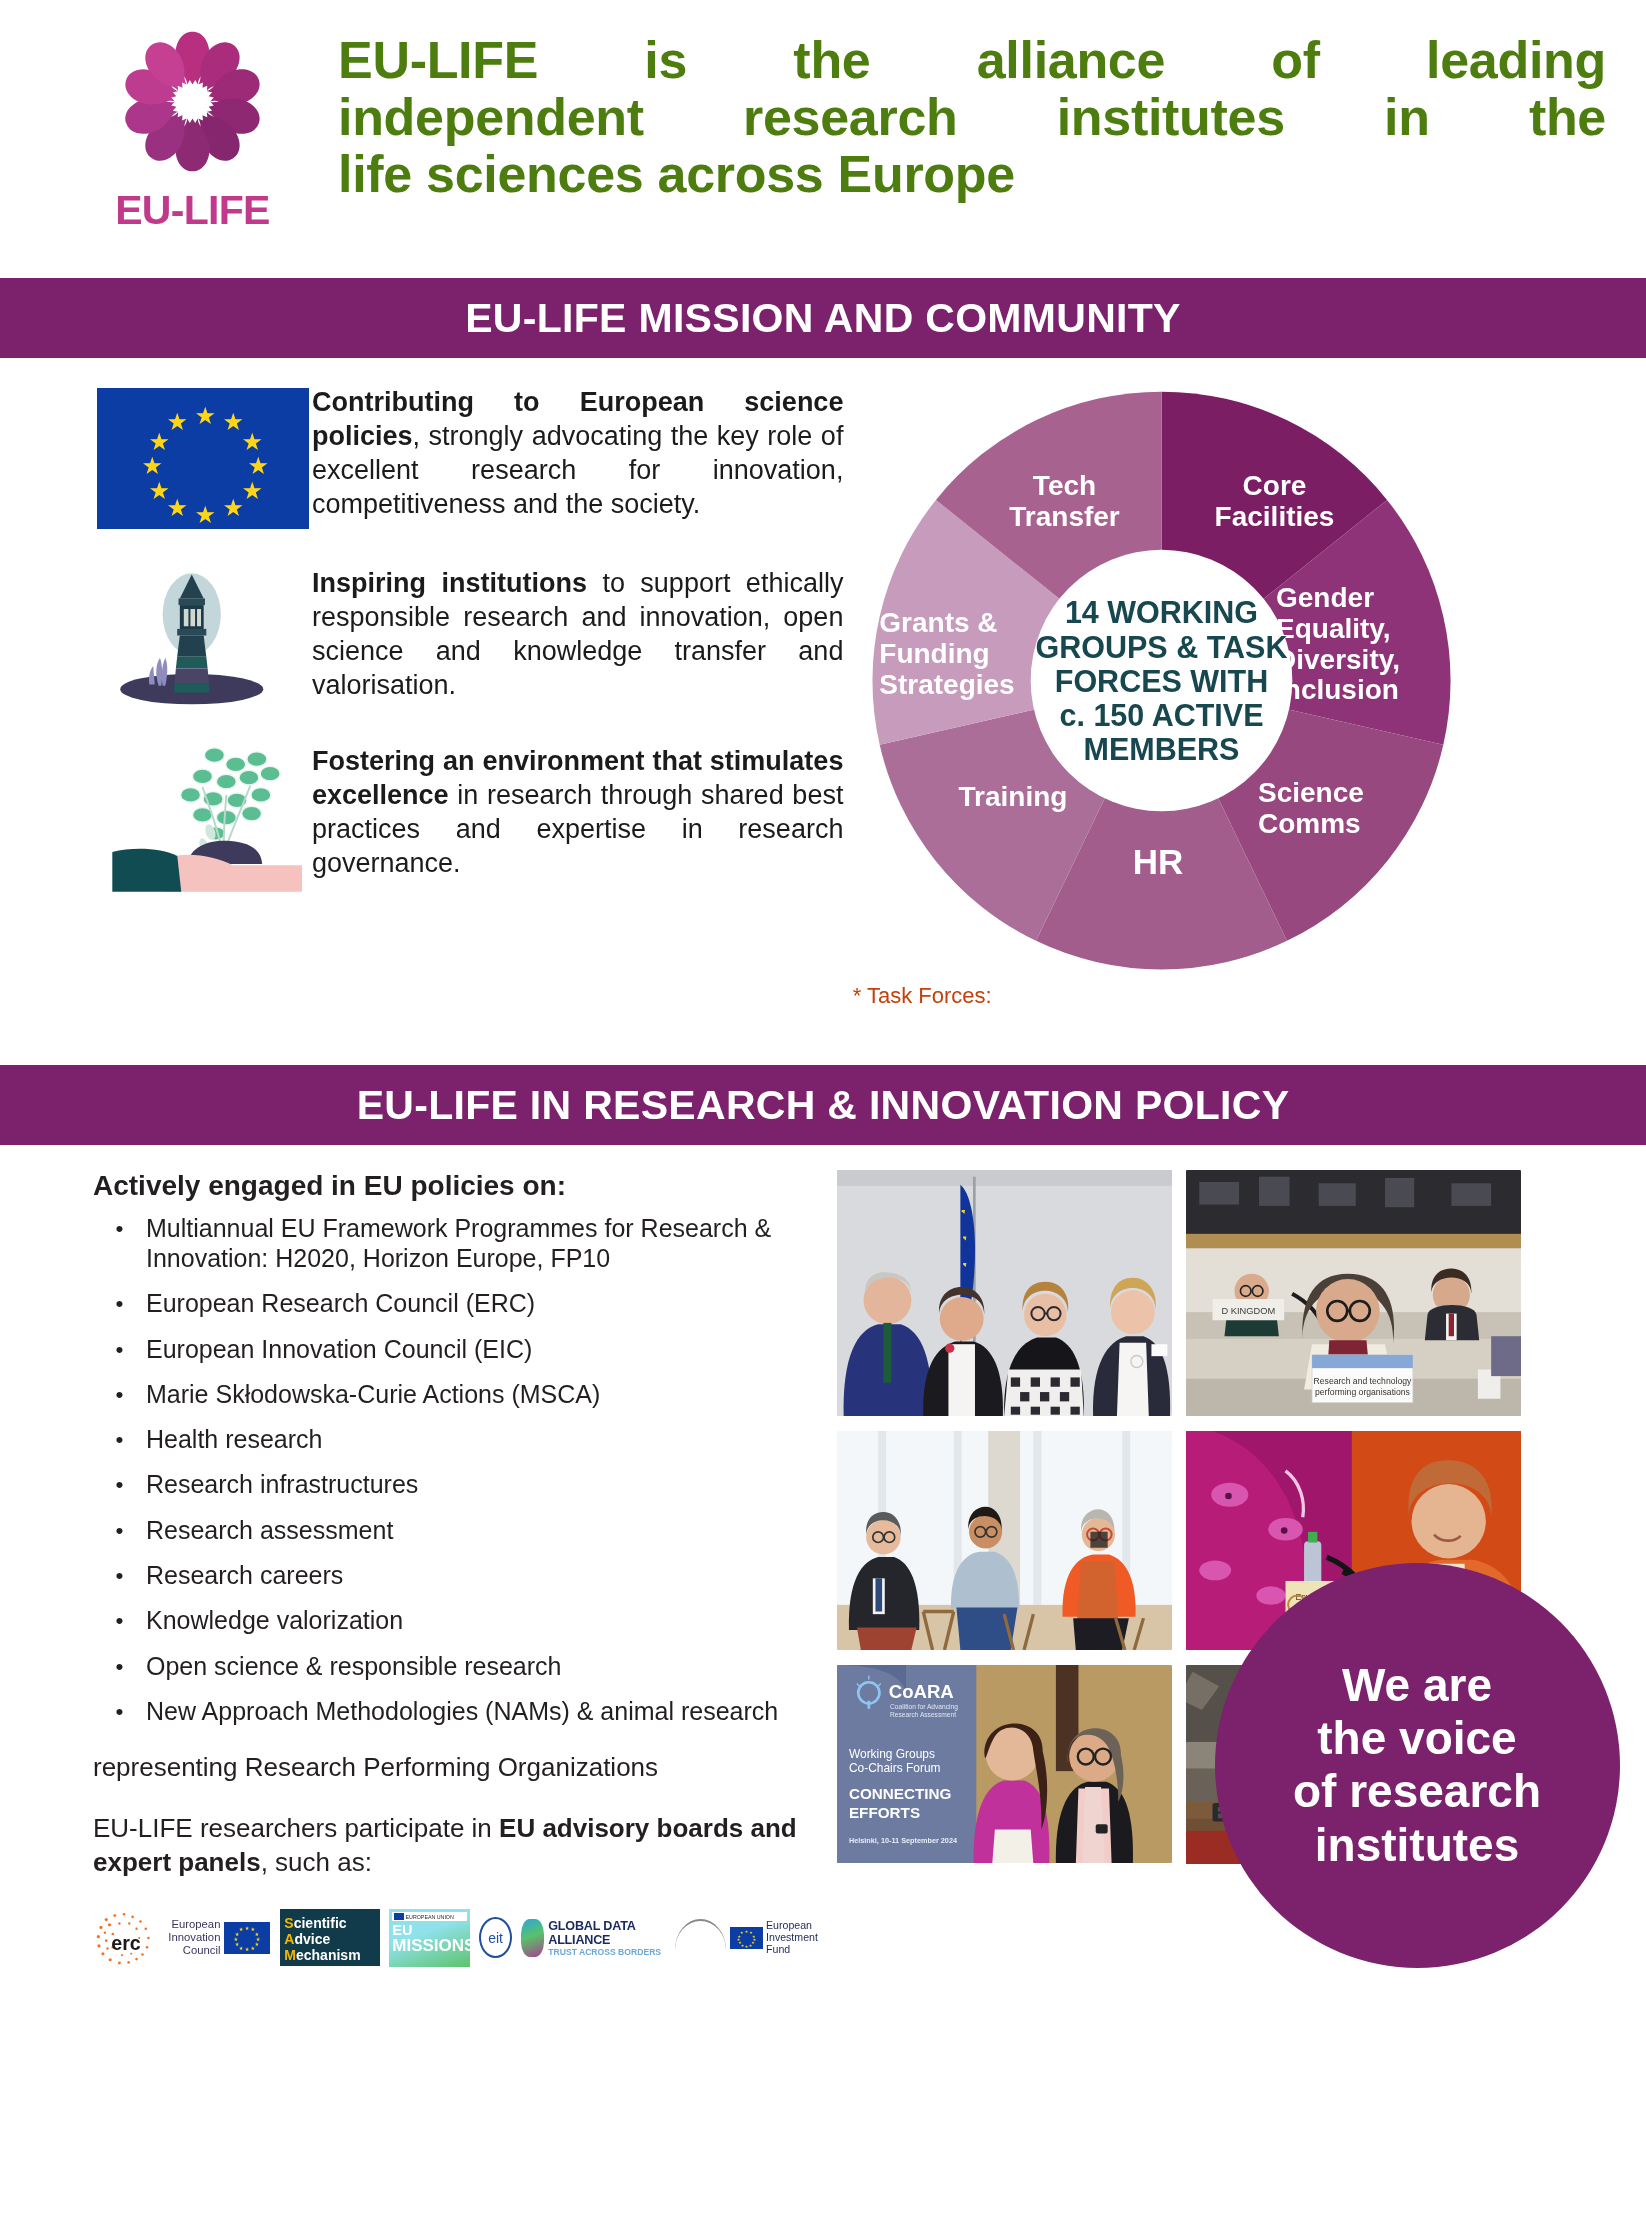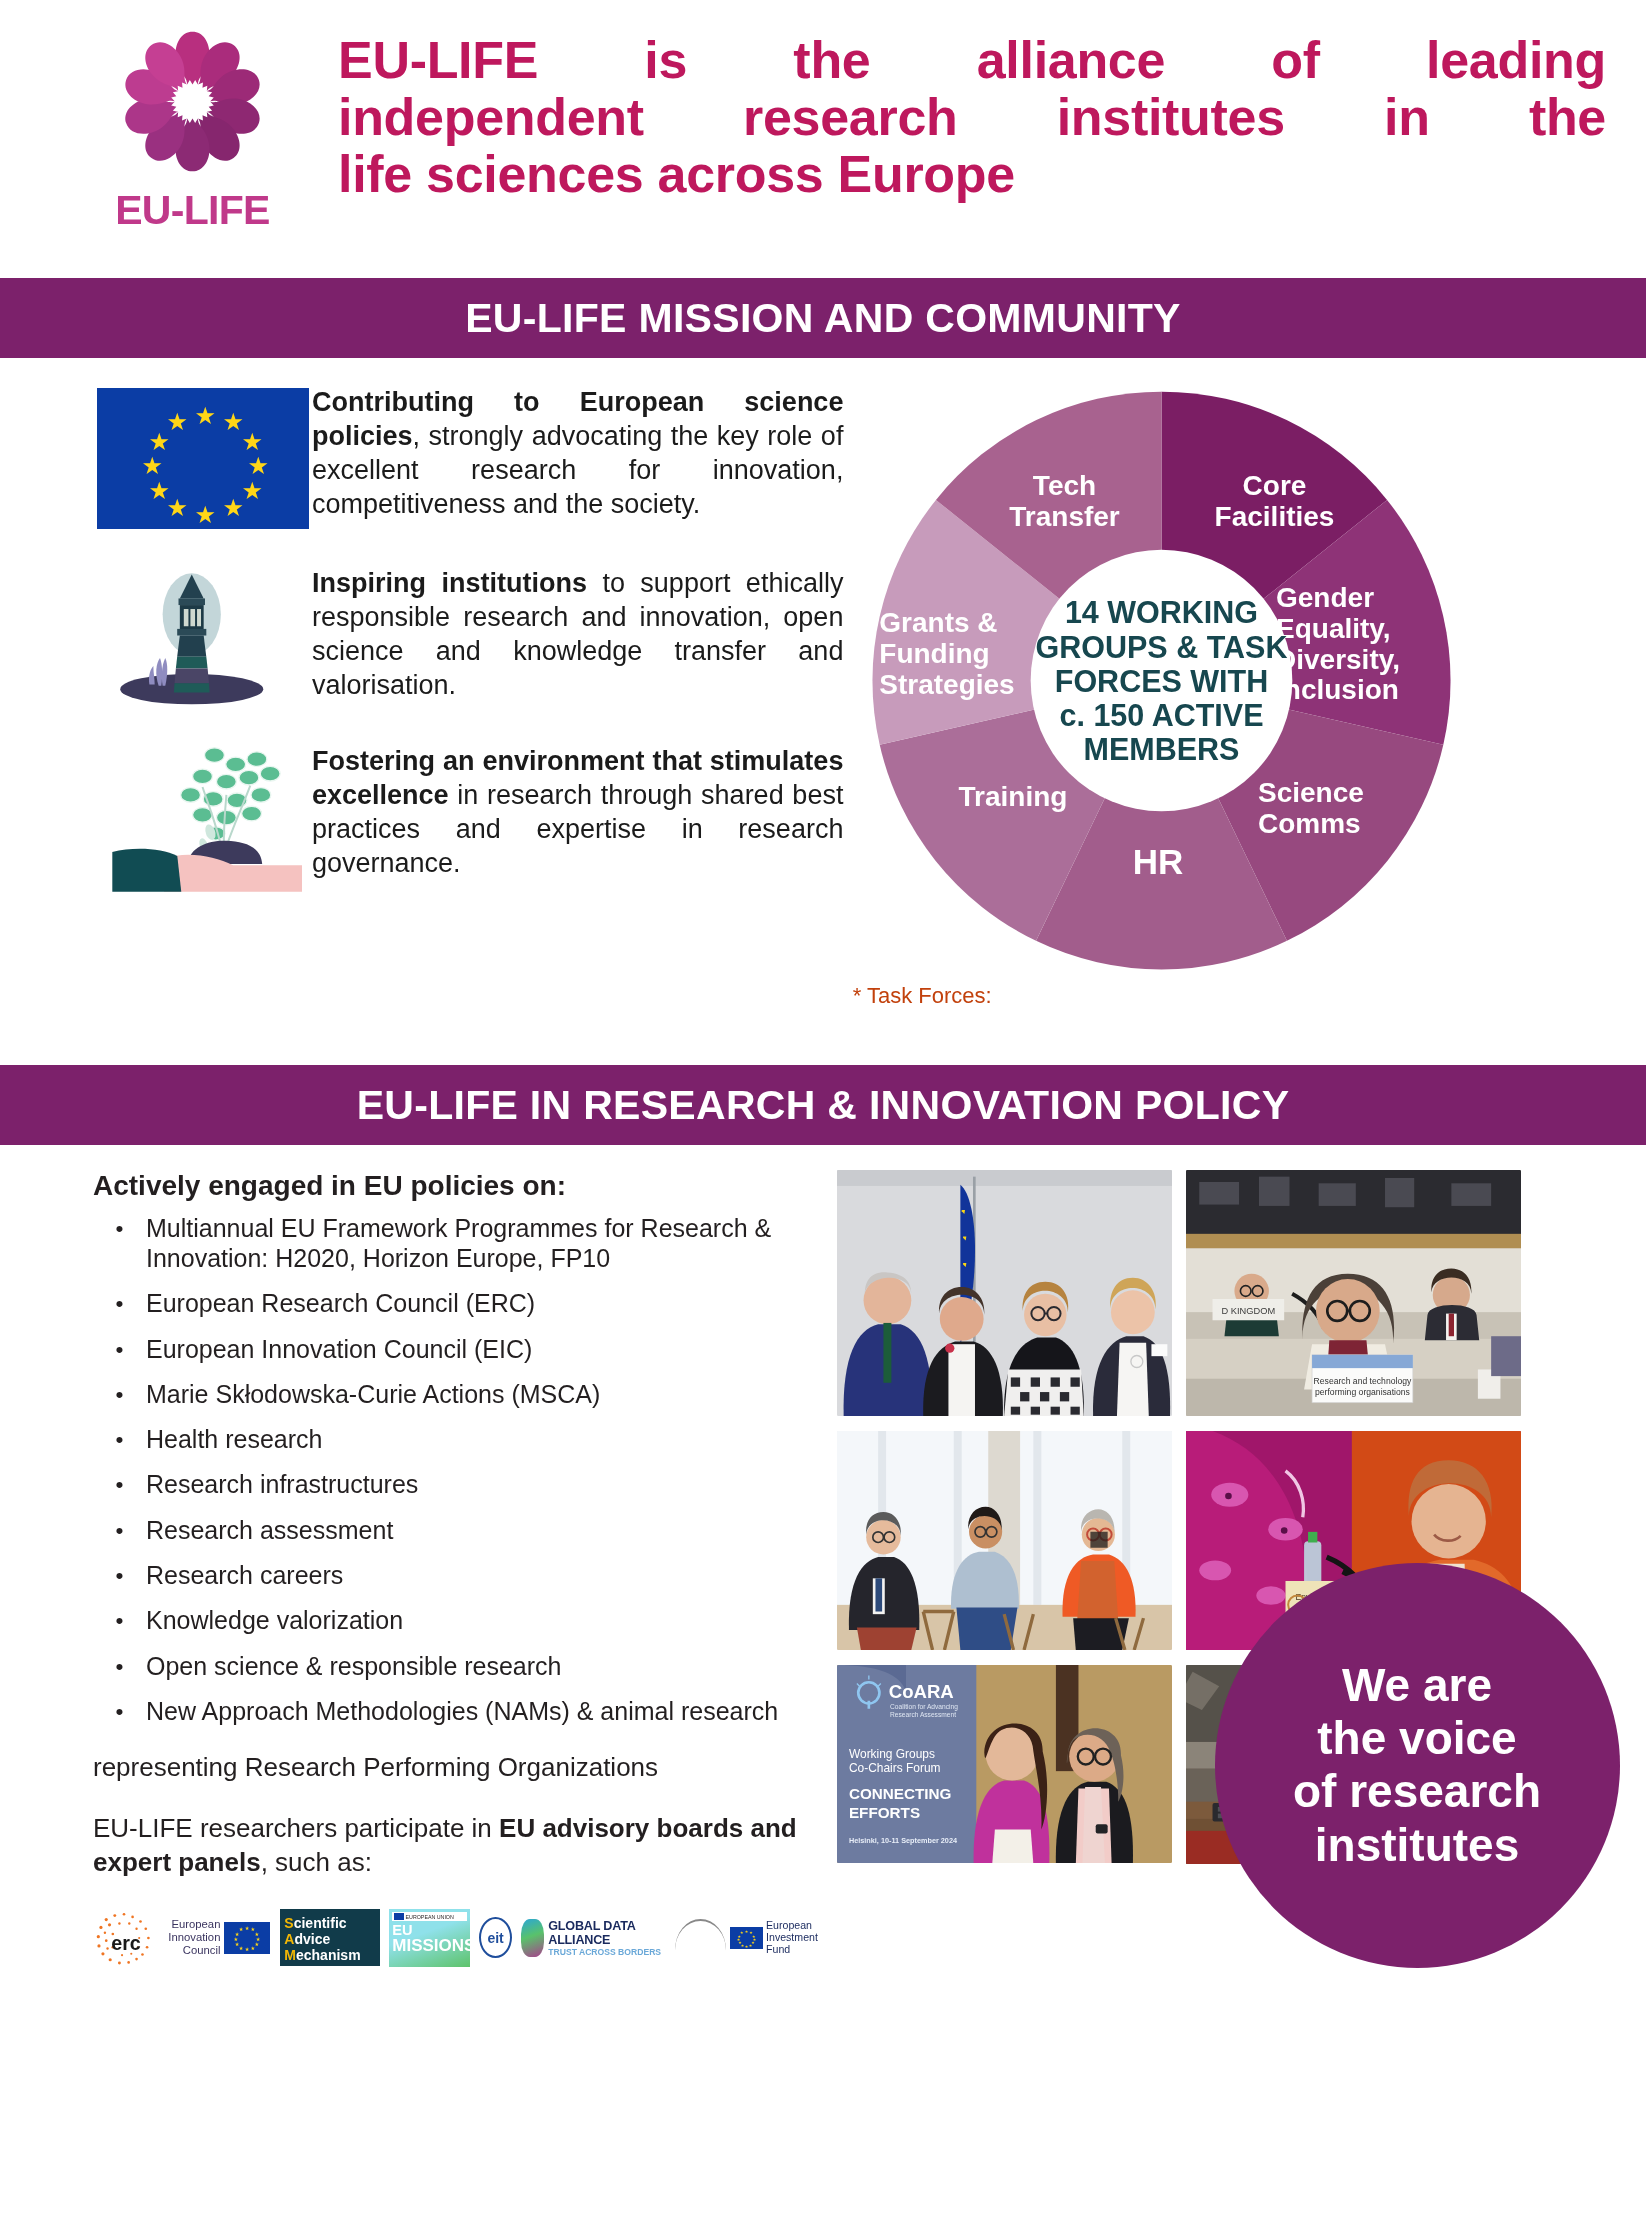--- a/index.html
+++ b/index.html
@@ -12,21 +12,21 @@
     overflow:hidden;
   }
 
   
   .header { display:flex; align-items:flex-start; padding:12px 40px 0 93px; height:285px; }
   .logo-block { width:199px; flex:0 0 199px; display:flex; flex-direction:column; align-items:center; }
   .logo-mark { width:179px; height:179px; position:relative; }
   .logo-word { font-size:41px; font-weight:bold; letter-spacing:-0.7px; color:#c0398a; margin-top:-4px; }
   .headline {
     flex:1; margin-left:46px; margin-top:20px;
-    font-size:52px; line-height:1.1; font-weight:bold; color:#be185d;
+    font-size:52px; line-height:1.1; font-weight:bold; color:#4d7c0f;
     text-align:justify; letter-spacing:-0.3px;
   }
   .headline .l { display:block; }
   .headline .just { text-align:justify; text-align-last:justify; }
 
   
   .banner {
     background:#7c216b; color:#fff; height:80px;
     display:flex; align-items:center; justify-content:center;
     font-size:41px; font-weight:bold; letter-spacing:0.3px;
@@ -107,21 +107,21 @@
   .mini-sam .r1 { font-size:14px; font-weight:bold; }
   .mini-sam .r1 .y { color:#f2b705; }
   .mini-sam .r3 { font-size:6.6px; margin-top:4px; }
   .mini-miss { width:81px; height:58px; background:linear-gradient(160deg,#8fe1ea 0%,#8fe1ea 42%,#5ec36b 100%); padding:3.3px; }
   .mini-miss .eu { background:#fff; font-size:5.3px; display:flex; align-items:center; gap:2px; padding:1.3px 2px; }
   .mini-miss .eu i { display:block; width:9.3px; height:6.6px; background:#0b3da5; }
   .mini-miss .t1 { color:#fff; font-weight:bold; font-size:14.6px; line-height:0.95; margin-top:2.7px; }
   .mini-miss .t2 { color:#fff; font-weight:bold; font-size:17px; line-height:0.95; }
   .mini-eit { width:41px; height:41px; border:2.7px solid #1f4e9c; border-radius:50%;
               display:flex; align-items:center; justify-content:center;
-              font-size:14px; color:#1f4e9c; font-weight:bold; }
+              font-size:14px; color:#1f4e9c; font-weight:normal; }
   .mini-gda { display:flex; align-items:center; gap:4.6px; }
   .mini-gda .globe { width:29px; height:38px; border-radius:40%;
     background:linear-gradient(160deg,#2ba7d6,#59c26b 45%,#a8408c); }
   .mini-gda .t1 { font-size:12.6px; font-weight:bold; color:#1a2a5e; letter-spacing:-0.2px; }
   .mini-gda .t2 { font-size:8.6px; color:#6aa8d8; letter-spacing:0px;font-weight:bold; }
   .mini-eif { display:flex; align-items:center; gap:3.3px; }
   .mini-eif .arc { width:64px; height:38px; border-top:2px solid #888; border-radius:60% 60% 0 0 / 100% 100% 0 0; }
   .mini-eif .txt { font-size:10.6px; color:#1a2a5e; line-height:1.1; }
 </style>
 </head>

